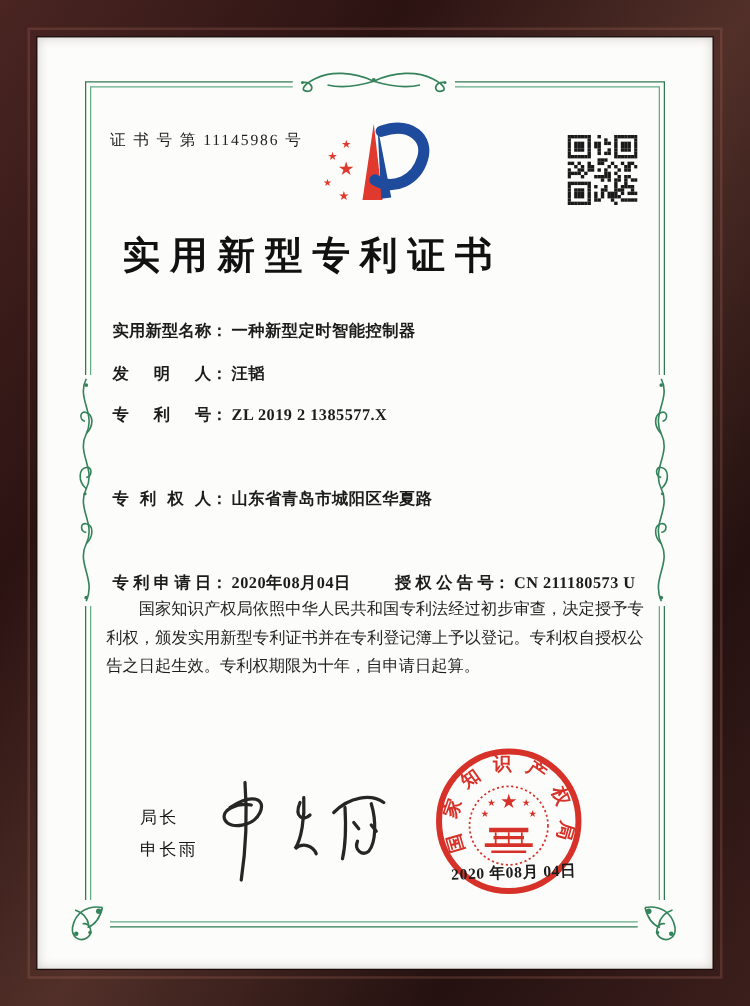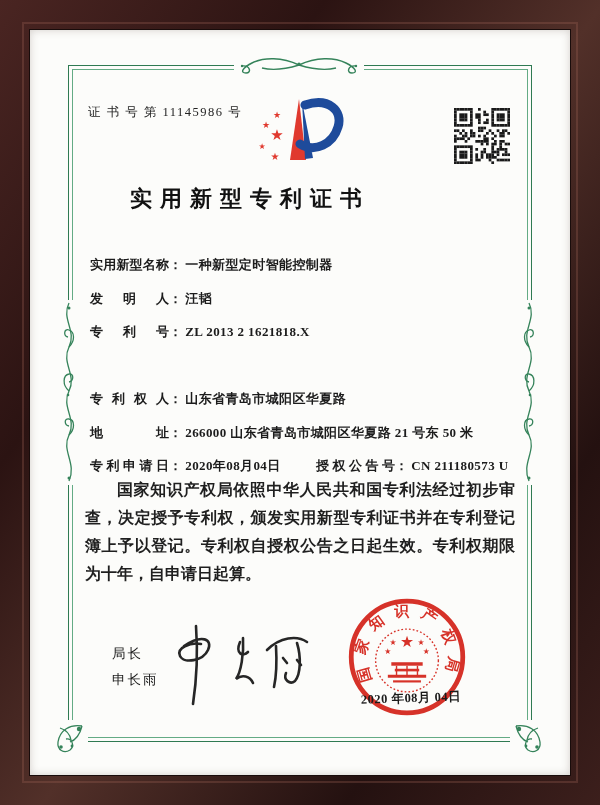--- a/index.html
+++ b/index.html
@@ -11,30 +11,30 @@
   .wood::after{content:'';position:absolute;inset:22px;border:2px solid rgba(160,100,85,.30);}
   .paper{position:absolute;inset:30px;background:#fcfcfa;
          box-shadow:0 0 0 1px #190c0b, inset 0 0 9px rgba(70,45,35,.22);}
   
   .gb-outer{position:absolute;left:68px;top:65px;width:462px;height:675px;border:1.5px solid #2f7a52;}
   .gb-inner{position:absolute;left:72px;top:69px;width:454px;height:667px;border:1px solid #63ab84;}
   .orn{position:absolute;line-height:0;}
   
   .abs{position:absolute;}
   .certno{left:88px;top:104px;font-size:12.5px;letter-spacing:1.5px;color:#222;font-weight:500;}
-  .title{left:0;top:184px;width:500px;text-align:center;font-size:22px;font-weight:700;
+  .title{left:0;top:184px;width:500px;text-align:center;font-size:30px;font-weight:700;
          letter-spacing:8px;color:#111;}
   .frow{position:absolute;left:90px;font-size:13px;color:#1c1c1c;white-space:nowrap;}
   .flabel{display:inline-block;width:79px;text-align:justify;text-align-last:justify;
           font-weight:600;vertical-align:bottom;}
   .fcolon{font-weight:600;}
   .fvalue{font-weight:600;letter-spacing:.4px;}
   .fpair2{margin-left:32px;font-family:Liberation Serif, serif;}
   .paras{left:85px;top:476px;width:430px;color:#1f1f1f;}
-  .paras p{margin:0;font-size:16px;line-height:1.76;text-align:justify;text-indent:2em;font-weight:bold;}
+  .paras p{margin:0;font-size:13px;line-height:1.76;text-align:justify;text-indent:2em;}
   .dir{left:112px;font-size:13.5px;color:#1a1a1a;letter-spacing:2px;font-family:Liberation Mono, monospace;}
   .sig{left:150px;top:616px;}
   .seal{left:346px;top:596px;opacity:.95;}
   .sealdate{left:350px;top:690px;width:122px;text-align:center;font-size:12.5px;font-weight:700;
             color:#1b1b1b;transform:rotate(-2deg);letter-spacing:.5px;}
   .qr{left:454px;top:108px;}
   .logo{left:253px;top:96px;}
 </style>
 </head>
 <body>
@@ -346,29 +346,25 @@
   <div class="frow" style="top:256px">
     <span class="flabel">实用新型名称</span><span class="fcolon">：</span>
     <span class="fvalue">一种新型定时智能控制器</span>
   </div>
   <div class="frow" style="top:290px">
     <span class="flabel">发明人</span><span class="fcolon">：</span>
     <span class="fvalue">汪韬</span>
   </div>
   <div class="frow" style="top:323px">
     <span class="flabel">专利号</span><span class="fcolon">：</span>
-    <span class="fvalue">ZL 2013 2 1621818.X</span>
+    <span class="fvalue">ZL 2019 2 1385577.X</span>
   </div>
   <div class="frow" style="top:390px">
     <span class="flabel">专利权人</span><span class="fcolon">：</span>
     <span class="fvalue">山东省青岛市城阳区华夏路</span>
-  </div>
-  <div class="frow" style="top:424px">
-    <span class="flabel">地址</span><span class="fcolon">：</span>
-    <span class="fvalue">266000 山东省青岛市城阳区华夏路 21 号东 50 米</span>
   </div>
   <div class="frow" style="top:457px">
     <span class="flabel">专利申请日</span><span class="fcolon">：</span>
     <span class="fvalue">2020年08月04日</span>
     <span class="fpair2">
       <span class="flabel">授权公告号</span><span class="fcolon">：</span>
       <span class="fvalue">CN 211180573 U</span>
     </span>
   </div>
 

